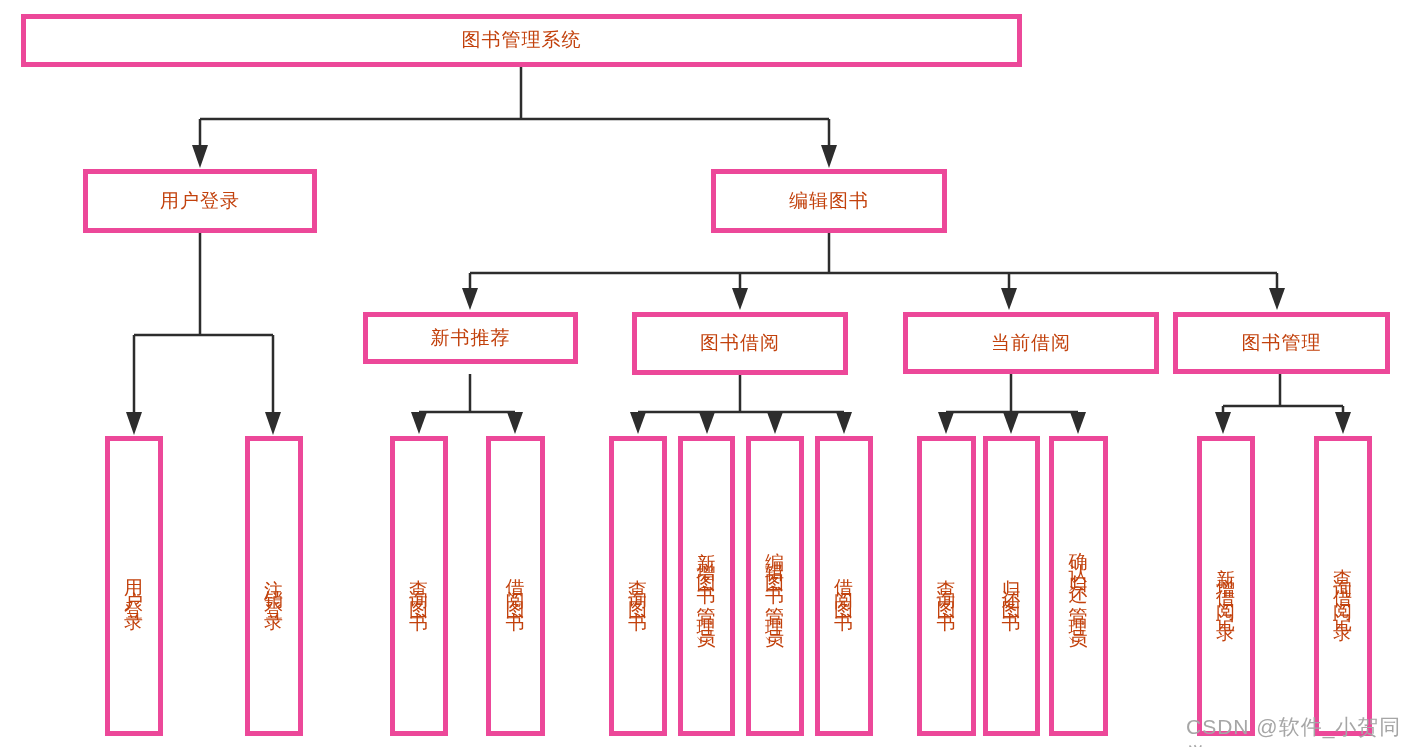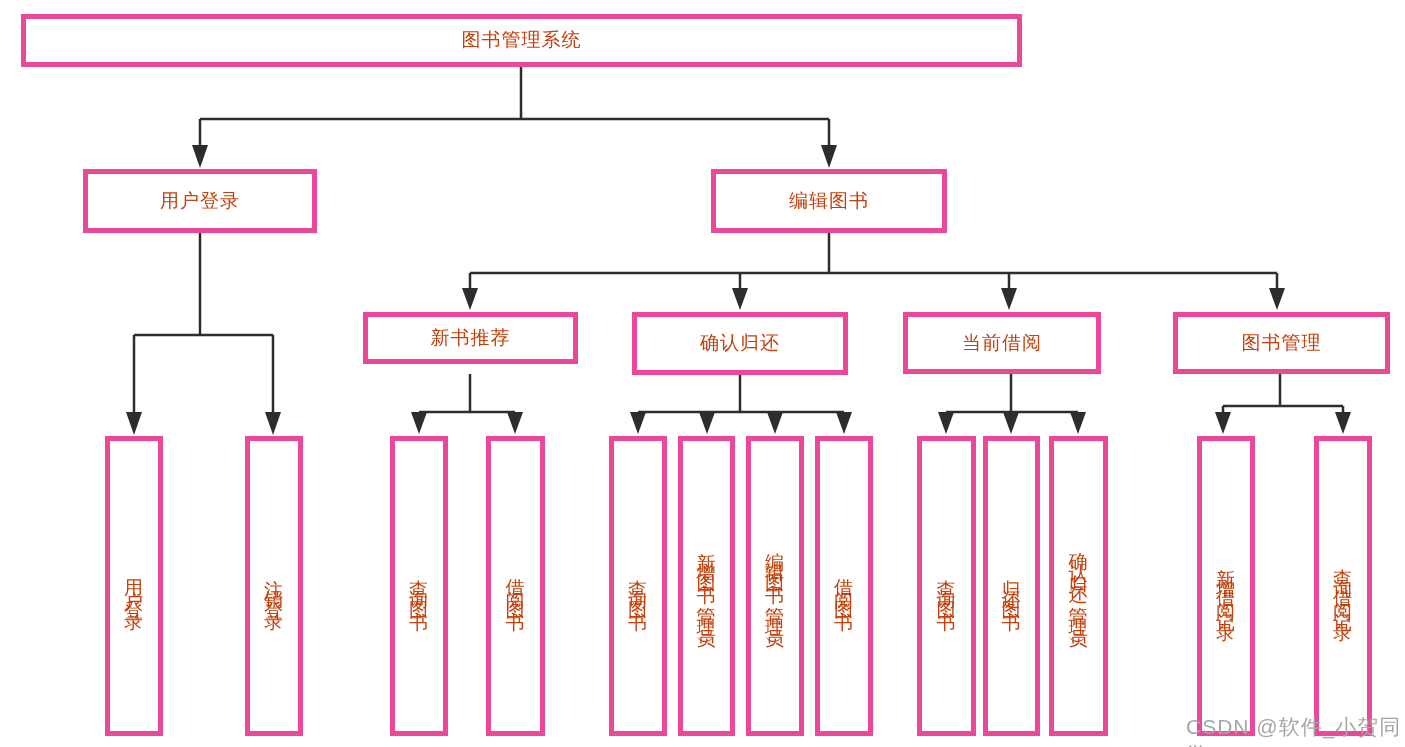--- a/index.html
+++ b/index.html
@@ -89,22 +89,22 @@
       <polygon points="1335,412 1351,412 1343,434"></polygon>
     </g>
   </svg>
 
   <div class="node" style="left:21px; top:14px; width:1001px; height:53px;">图书管理系统</div>
 
   <div class="node" style="left:83px; top:169px; width:234px; height:64px;">用户登录</div>
   <div class="node" style="left:711px; top:169px; width:236px; height:64px;">编辑图书</div>
 
   <div class="node" style="left:363px; top:312px; width:215px; height:52px;">新书推荐</div>
-  <div class="node" style="left:632px; top:312px; width:216px; height:63px;">确认归还</div>
-  <div class="node" style="left:903px; top:312px; width:198px; height:62px;">当前借阅</div>
+  <div class="node" style="left:632px; top:312px; width:216px; height:63px;">图书借阅</div>
+  <div class="node" style="left:903px; top:312px; width:256px; height:62px;">当前借阅</div>
   <div class="node" style="left:1173px; top:312px; width:217px; height:62px;">图书管理</div>
 
   <div class="node vbox" style="left:105px; top:436px; width:58px; height:300px;">用户登录</div>
   <div class="node vbox" style="left:245px; top:436px; width:58px; height:300px;">注销登录</div>
 
   <div class="node vbox" style="left:390px; top:436px; width:58px; height:300px;">查询图书</div>
   <div class="node vbox" style="left:486px; top:436px; width:59px; height:300px;">借阅图书</div>
 
   <div class="node vbox" style="left:609px; top:436px; width:58px; height:300px;">查询图书</div>
   <div class="node vbox" style="left:678px; top:436px; width:57px; height:300px;">新增图书（管理员）</div>

